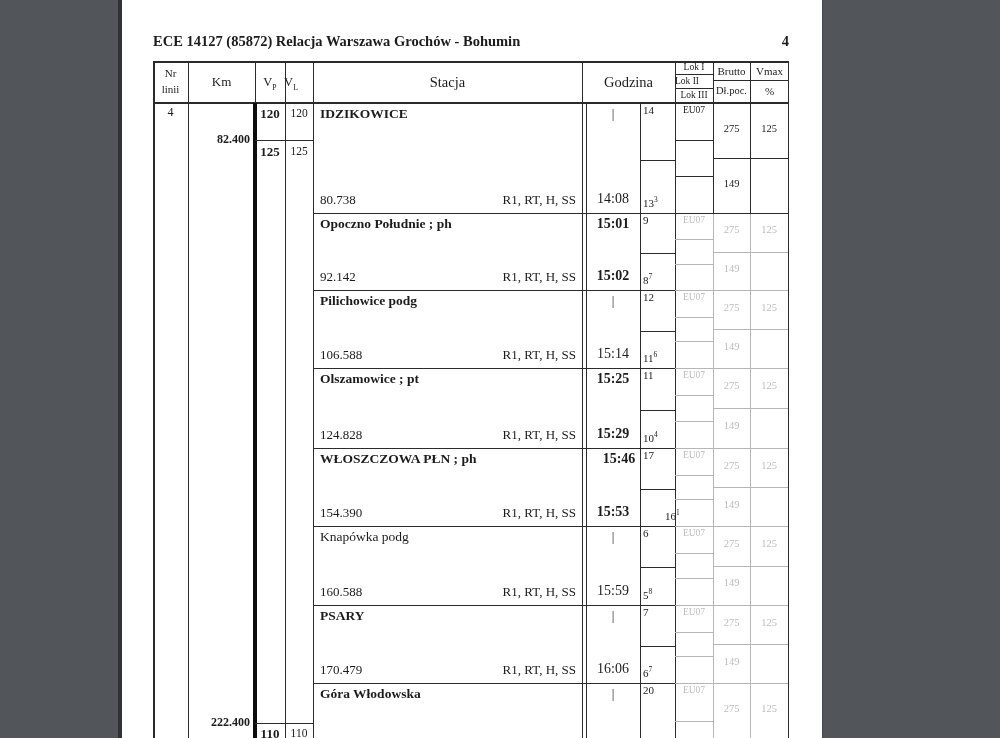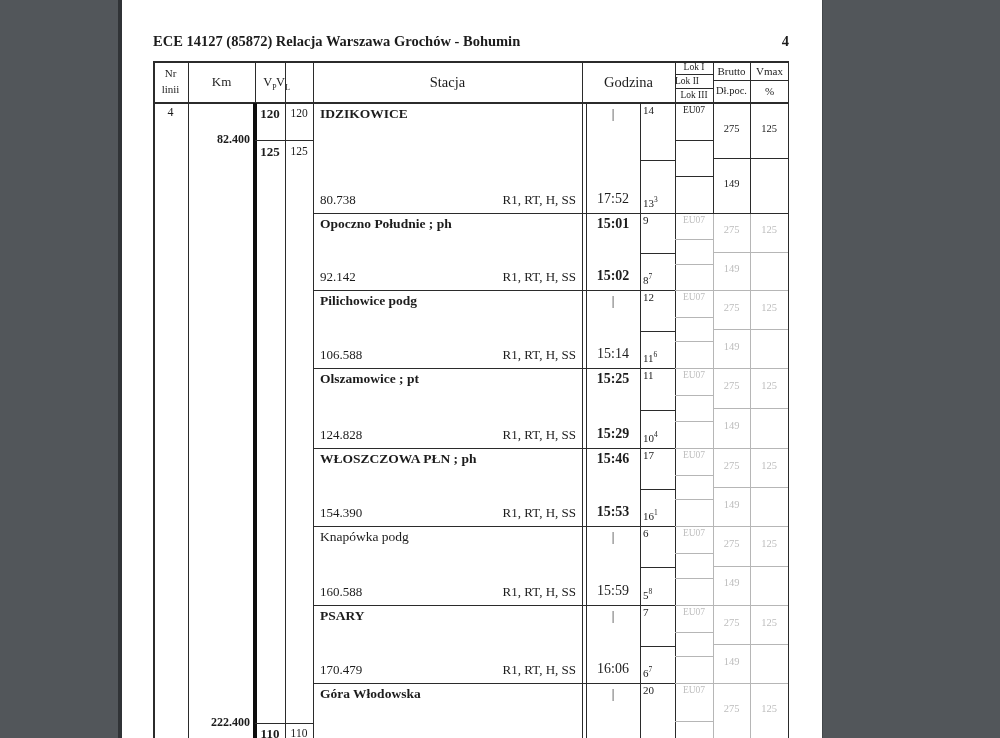--- a/index.html
+++ b/index.html
@@ -13,21 +13,21 @@
   #table{position:absolute;left:31px;top:61px;width:636px;height:677px;overflow:hidden;}
   .txt{position:absolute;white-space:nowrap;}
   .vl,.hl{position:absolute;background:#2b2b2b;}
   .center{text-align:center;}
   sub{font-size:0.62em;}
   sup{font-size:0.68em;}
   
   #h-nr{left:0;top:4px;width:35px;text-align:center;font-size:11px;line-height:16px;}
   #h-km{left:35px;top:0;width:67px;text-align:center;font-size:13px;line-height:42px;}
   #h-vp{left:102px;top:0;width:30px;text-align:center;font-size:12.5px;line-height:42px;}
-  #h-vl{left:116px;top:0;width:28px;text-align:center;font-size:12.5px;line-height:42px;}
+  #h-vl{left:124px;top:0;width:28px;text-align:center;font-size:12.5px;line-height:42px;}
   #h-stacja{left:160px;top:0;width:269px;text-align:center;font-size:14.5px;line-height:42px;}
   #h-godzina{left:429px;top:0;width:93px;text-align:center;font-size:14.5px;line-height:42px;}
   #h-lok1{left:522px;top:0;width:38px;height:13px;line-height:13px;text-align:center;font-size:9.5px;}
   #h-lok2{left:522px;top:13px;width:38px;height:14px;line-height:14px;font-size:9.5px;}
   #h-lok3{left:522px;top:27px;width:38px;height:15px;line-height:15px;text-align:center;font-size:9.5px;}
   #h-brutto{left:560px;top:0;width:37px;height:19px;line-height:20px;text-align:center;font-size:11px;}
   #h-dlpoc{left:560px;top:19px;width:37px;height:23px;line-height:22px;text-align:center;font-size:10.5px;}
   #h-vmax{left:597px;top:0;width:39px;height:19px;line-height:20px;text-align:center;font-size:11px;}
   #h-pct{left:597px;top:19px;width:39px;height:23px;line-height:22px;text-align:center;font-size:11px;}
 </style>
@@ -92,21 +92,21 @@
         <div class="txt center" style="left: 132px; top: 666px; width: 28px; font-size: 11.5px;">110</div>
         <div class="hl" style="left: 487px; top: 99px; width: 35px; height: 1px; background: rgb(43, 43, 43);"></div>
         <div class="hl" style="left: 522px; top: 79px; width: 38px; height: 1px; background: rgb(43, 43, 43);"></div>
         <div class="hl" style="left: 522px; top: 115px; width: 38px; height: 1px; background: rgb(43, 43, 43);"></div>
         <div class="hl" style="left: 560px; top: 97px; width: 37px; height: 1px; background: rgb(43, 43, 43);"></div>
         <div class="hl" style="left: 597px; top: 97px; width: 38px; height: 1px; background: rgb(43, 43, 43);"></div>
         <div class="txt" style="left: 167px; top: 45px; font-size: 13.5px; font-weight: bold;">IDZIKOWICE</div>
         <div class="txt" style="left: 167px; top: 131px; font-size: 13px;">80.738</div>
         <div class="txt" style="left: 160px; top: 131px; width: 263px; text-align: right; font-size: 13px;">R1, RT, H, SS</div>
         <div class="txt center" style="left: 433px; top: 45px; width: 54px; font-size: 13px; font-weight: normal;">|</div>
-        <div class="txt center" style="left: 433px; top: 130px; width: 54px; font-size: 14px; font-weight: normal;">17:52</div>
+        <div class="txt center" style="left: 433px; top: 130px; width: 54px; font-size: 14px; font-weight: normal;">14:08</div>
         <div class="txt" style="left: 490px; top: 43px; font-size: 11px;">14</div>
         <div class="txt" style="left: 490px; top: 134px; font-size: 11px;">13<sup>3</sup></div>
         <div class="txt center" style="left: 522px; top: 44px; width: 38px; font-size: 9.5px; color: rgb(28, 28, 28);">EU07</div>
         <div class="txt center" style="left: 560px; top: 61.5px; width: 37px; font-size: 10.5px; color: rgb(28, 28, 28);">275</div>
         <div class="txt center" style="left: 560px; top: 116.5px; width: 37px; font-size: 10.5px; color: rgb(28, 28, 28);">149</div>
         <div class="txt center" style="left: 597px; top: 61.5px; width: 38px; font-size: 10.5px; color: rgb(28, 28, 28);">125</div>
         <div class="hl" style="left: 160px; top: 152px; width: 362px; height: 1px; background: rgb(43, 43, 43);"></div>
         <div class="hl" style="left: 522px; top: 152px; width: 113px; height: 1px; background: rgb(43, 43, 43);"></div>
         <div class="hl" style="left: 487px; top: 192px; width: 35px; height: 1px; background: rgb(43, 43, 43);"></div>
         <div class="hl" style="left: 522px; top: 178px; width: 38px; height: 1px; background: rgb(182, 182, 182);"></div>
@@ -163,24 +163,24 @@
         <div class="hl" style="left: 160px; top: 387px; width: 362px; height: 1px; background: rgb(43, 43, 43);"></div>
         <div class="hl" style="left: 522px; top: 387px; width: 113px; height: 1px; background: rgb(182, 182, 182);"></div>
         <div class="hl" style="left: 487px; top: 428px; width: 35px; height: 1px; background: rgb(43, 43, 43);"></div>
         <div class="hl" style="left: 522px; top: 414px; width: 38px; height: 1px; background: rgb(182, 182, 182);"></div>
         <div class="hl" style="left: 522px; top: 438px; width: 38px; height: 1px; background: rgb(182, 182, 182);"></div>
         <div class="hl" style="left: 560px; top: 426px; width: 37px; height: 1px; background: rgb(182, 182, 182);"></div>
         <div class="hl" style="left: 597px; top: 426px; width: 38px; height: 1px; background: rgb(182, 182, 182);"></div>
         <div class="txt" style="left: 167px; top: 390px; font-size: 13.5px; font-weight: bold;">WŁOSZCZOWA PŁN ; ph</div>
         <div class="txt" style="left: 167px; top: 444px; font-size: 13px;">154.390</div>
         <div class="txt" style="left: 160px; top: 444px; width: 263px; text-align: right; font-size: 13px;">R1, RT, H, SS</div>
-        <div class="txt center" style="left: 433px; top: 390px; width: 54px; font-size: 14px; font-weight: bold;">15:46</div>
+        <div class="txt center" style="left: 433px; top: 390px; width: 54px; font-size: 14px; font-weight: bold; padding-left: 6px;">15:46</div>
         <div class="txt center" style="left: 433px; top: 443px; width: 54px; font-size: 14px; font-weight: bold;">15:53</div>
         <div class="txt" style="left: 490px; top: 388px; font-size: 11px;">17</div>
-        <div class="txt" style="left: 490px; top: 447px; font-size: 11px;">16<sup>1</sup></div>
+        <div class="txt" style="left: 512px; top: 447px; font-size: 11px;">16<sup>1</sup></div>
         <div class="txt center" style="left: 522px; top: 389px; width: 38px; font-size: 9.5px; color: rgb(189, 189, 189);">EU07</div>
         <div class="txt center" style="left: 560px; top: 398.5px; width: 37px; font-size: 10.5px; color: rgb(189, 189, 189);">275</div>
         <div class="txt center" style="left: 560px; top: 437.5px; width: 37px; font-size: 10.5px; color: rgb(189, 189, 189);">149</div>
         <div class="txt center" style="left: 597px; top: 398.5px; width: 38px; font-size: 10.5px; color: rgb(189, 189, 189);">125</div>
         <div class="hl" style="left: 160px; top: 465px; width: 362px; height: 1px; background: rgb(43, 43, 43);"></div>
         <div class="hl" style="left: 522px; top: 465px; width: 113px; height: 1px; background: rgb(182, 182, 182);"></div>
         <div class="hl" style="left: 487px; top: 506px; width: 35px; height: 1px; background: rgb(43, 43, 43);"></div>
         <div class="hl" style="left: 522px; top: 492px; width: 38px; height: 1px; background: rgb(182, 182, 182);"></div>
         <div class="hl" style="left: 522px; top: 517px; width: 38px; height: 1px; background: rgb(182, 182, 182);"></div>
         <div class="hl" style="left: 560px; top: 505px; width: 37px; height: 1px; background: rgb(182, 182, 182);"></div>

